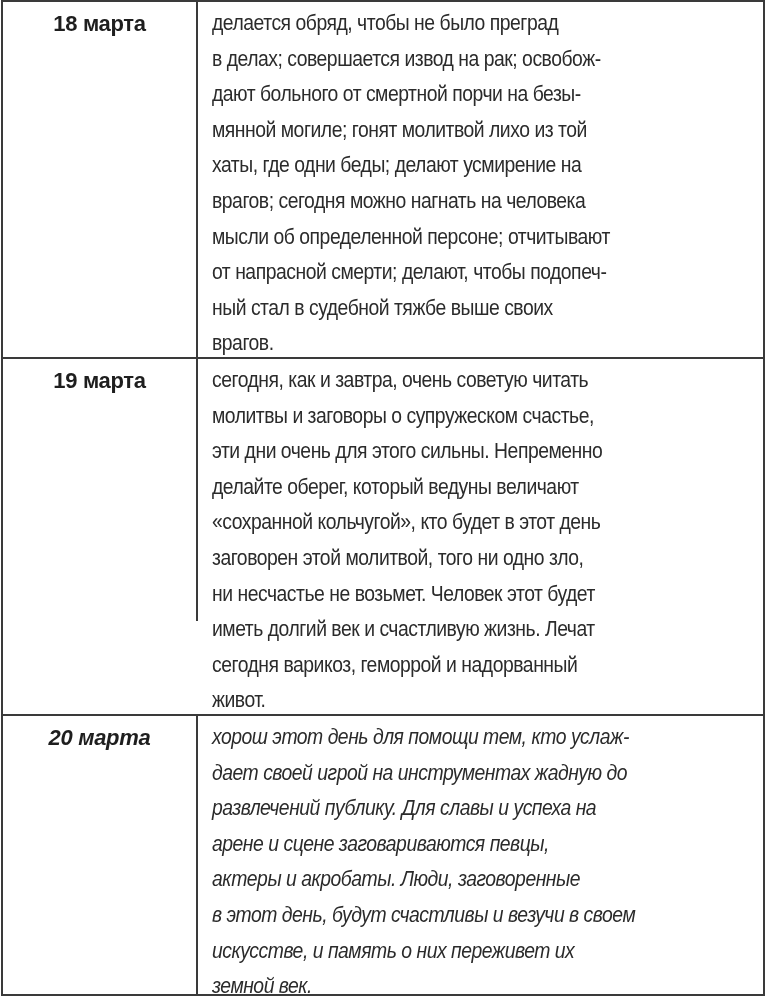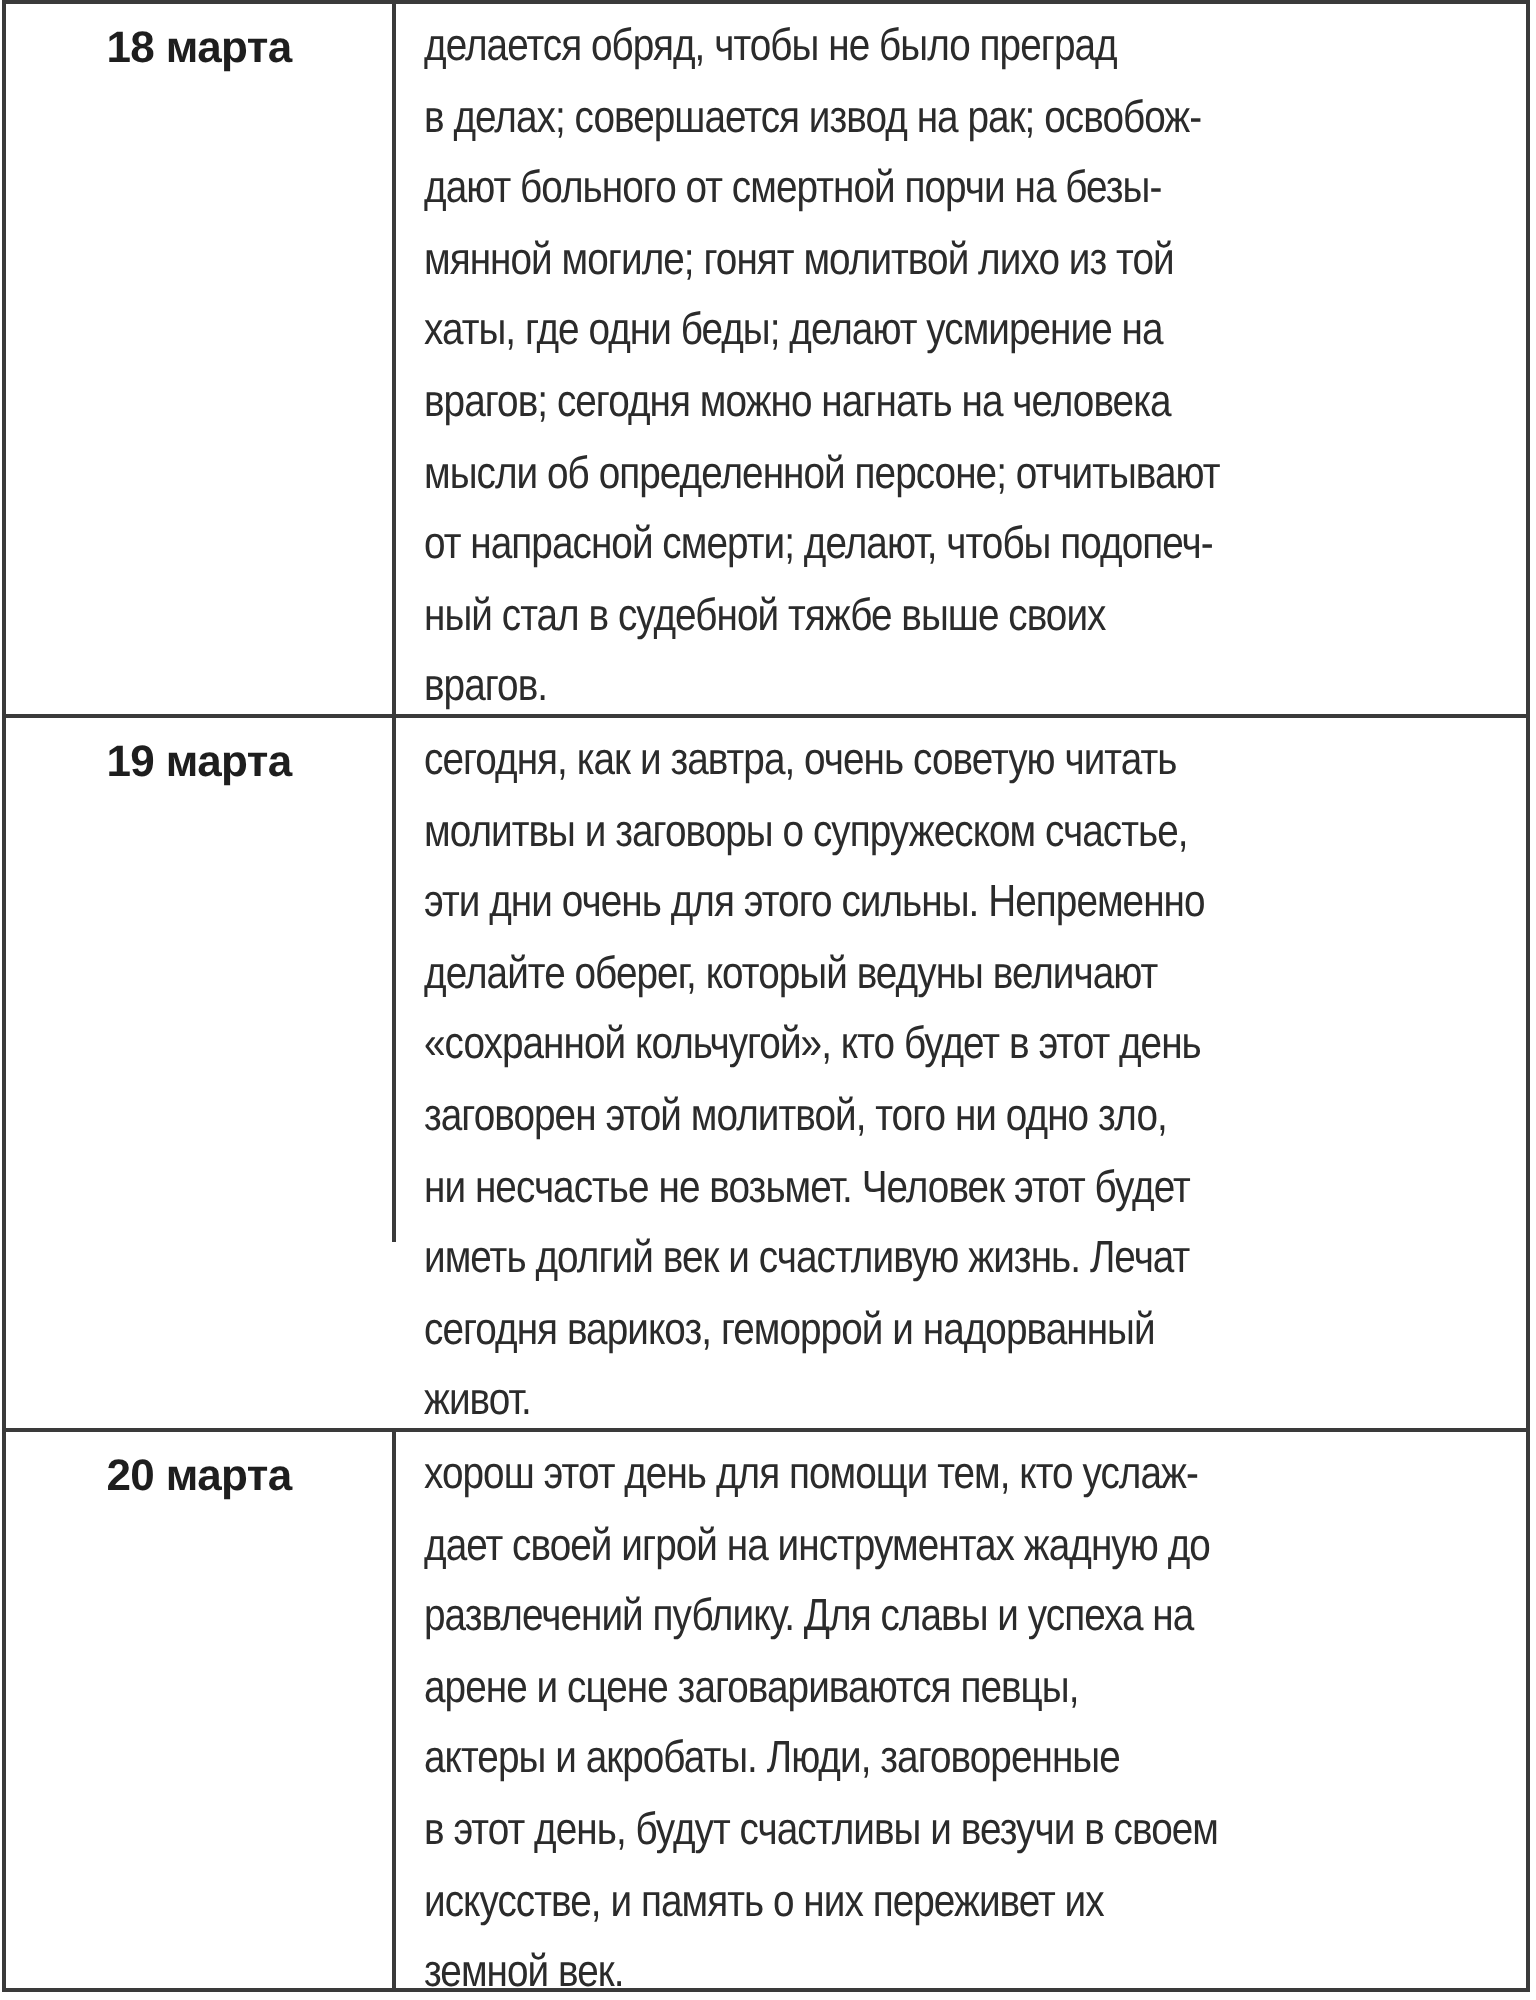--- a/index.html
+++ b/index.html
@@ -20,21 +20,21 @@
   }
   .text {
     position: absolute; left: 209px; right: 6px; top: 0;
     font-size: 22.5px; line-height: 35.6px; padding-top: 3px;
     letter-spacing: -0.55px; transform: scaleX(0.86); transform-origin: left top;
     width: 640px; white-space: nowrap;
   }
   .text .ln { display: block; }
   .r1 { top: 0; height: 355px; }
   .r2 { top: 355px; height: 264px; }
-  .r3 { top: 712px; height: 282px; }
+  .r3 { top: 712px; height: 282px; font-style: italic; }
 </style>
 </head>
 <body>
 
 <div class="table">
 
   <div class="row r1">
     <div class="date">18 марта</div>
     <div class="text">
       <span class="ln">делается обряд, чтобы не было преград</span>

